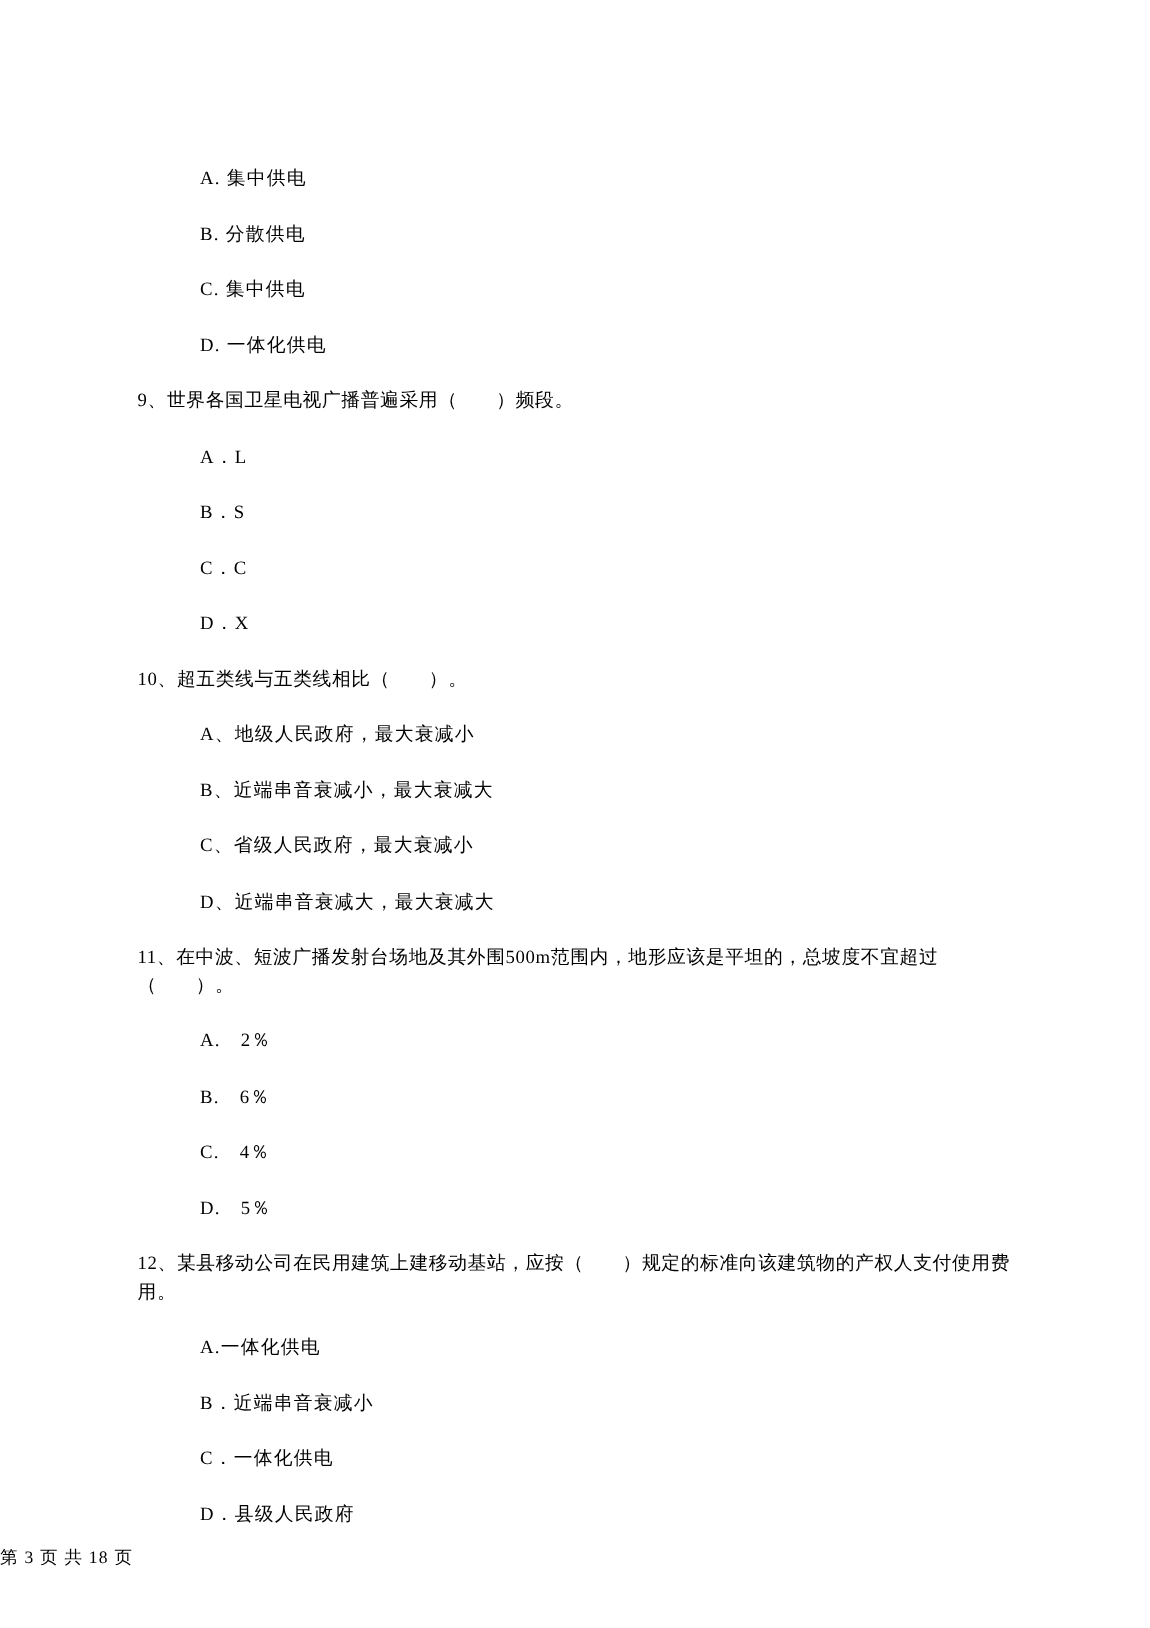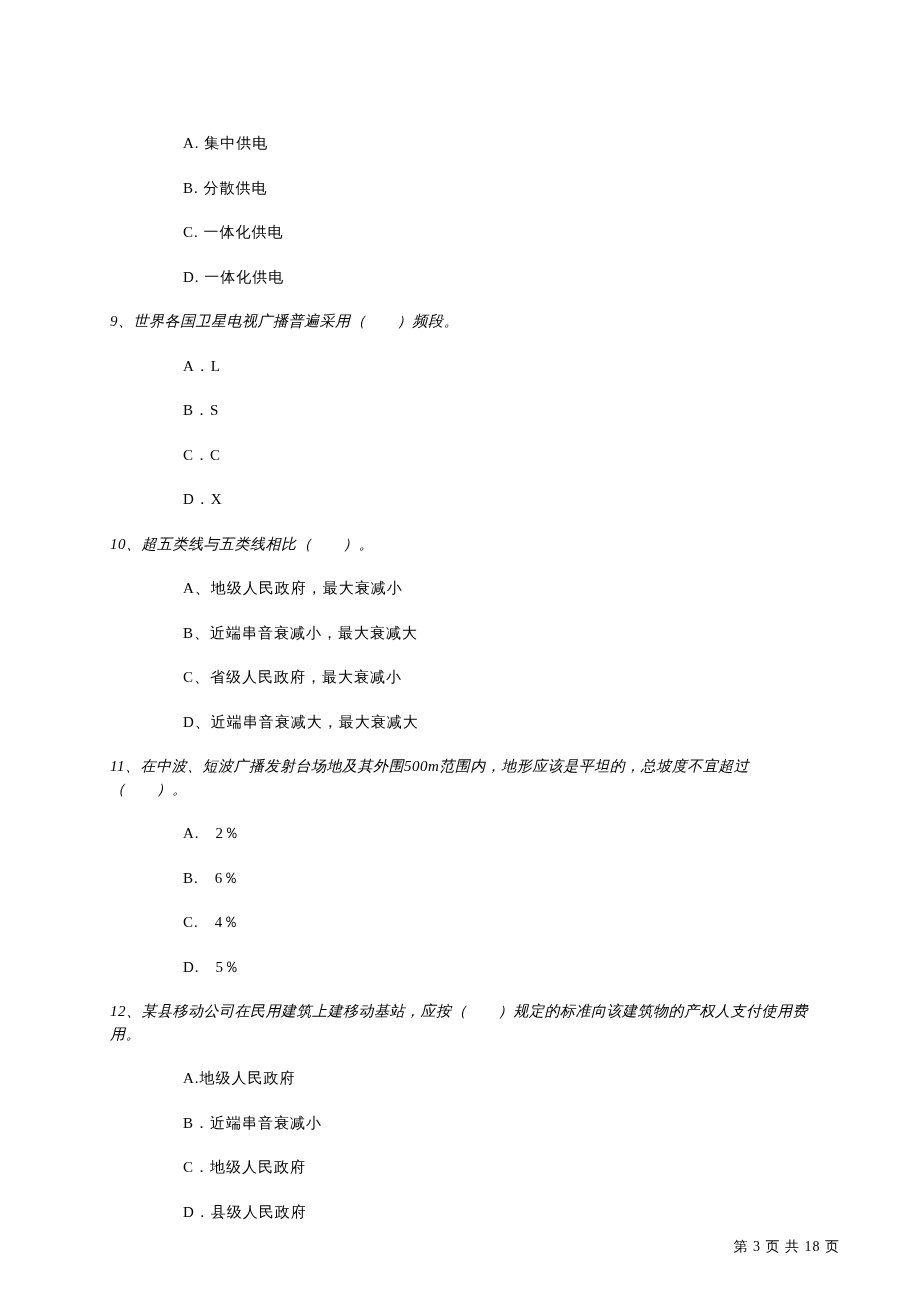--- a/index.html
+++ b/index.html
@@ -7,45 +7,44 @@
     body {
       font-family: "SimSun", "宋体", serif;
       font-size: 15px;
       color: #000;
       line-height: 1.5;
       padding: 110px 110px 0 110px;
       position: relative;
       min-height: 1302px;
     }
     .option {
-      margin: 22px 0 22px 73px;
+      margin: 22px 0 22px 50px;
       letter-spacing: 1px;
     }
     .question {
       margin: 12px 0 22px 0;
       letter-spacing: 0.5px;
-      font-style: italic;
     }
     .footer {
       position: absolute;
       bottom: 45px;
       left: 0;
       width: 840px;
-      text-align: right;
+      text-align: left;
       font-size: 14px;
       letter-spacing: 1px;
       margin-top: 14px;
     }
   </style>
 </head>
 <body>
 
 <div class="option">A. 集中供电</div>
 <div class="option">B. 分散供电</div>
-<div class="option">C. 一体化供电</div>
+<div class="option">C. 集中供电</div>
 <div class="option">D. 一体化供电</div>
 
 <div class="question">9、世界各国卫星电视广播普遍采用（　　）频段。</div>
 <div class="option">A．L</div>
 <div class="option">B．S</div>
 <div class="option">C．C</div>
 <div class="option">D．X</div>
 
 <div class="question">10、超五类线与五类线相比（　　）。</div>
 <div class="option">A、地级人民政府，最大衰减小</div>
@@ -53,18 +52,18 @@
 <div class="option">C、省级人民政府，最大衰减小</div>
 <div class="option">D、近端串音衰减大，最大衰减大</div>
 
 <div class="question">11、在中波、短波广播发射台场地及其外围500m范围内，地形应该是平坦的，总坡度不宜超过（　　）。</div>
 <div class="option">A.　2％</div>
 <div class="option">B.　6％</div>
 <div class="option">C.　4％</div>
 <div class="option">D.　5％</div>
 
 <div class="question">12、某县移动公司在民用建筑上建移动基站，应按（　　）规定的标准向该建筑物的产权人支付使用费用。</div>
-<div class="option">A.地级人民政府</div>
+<div class="option">A.一体化供电</div>
 <div class="option">B．近端串音衰减小</div>
-<div class="option">C．地级人民政府</div>
+<div class="option">C．一体化供电</div>
 <div class="option">D．县级人民政府</div>
 
 <div class="footer">第 3 页 共 18 页</div>
 
 </body></html>

